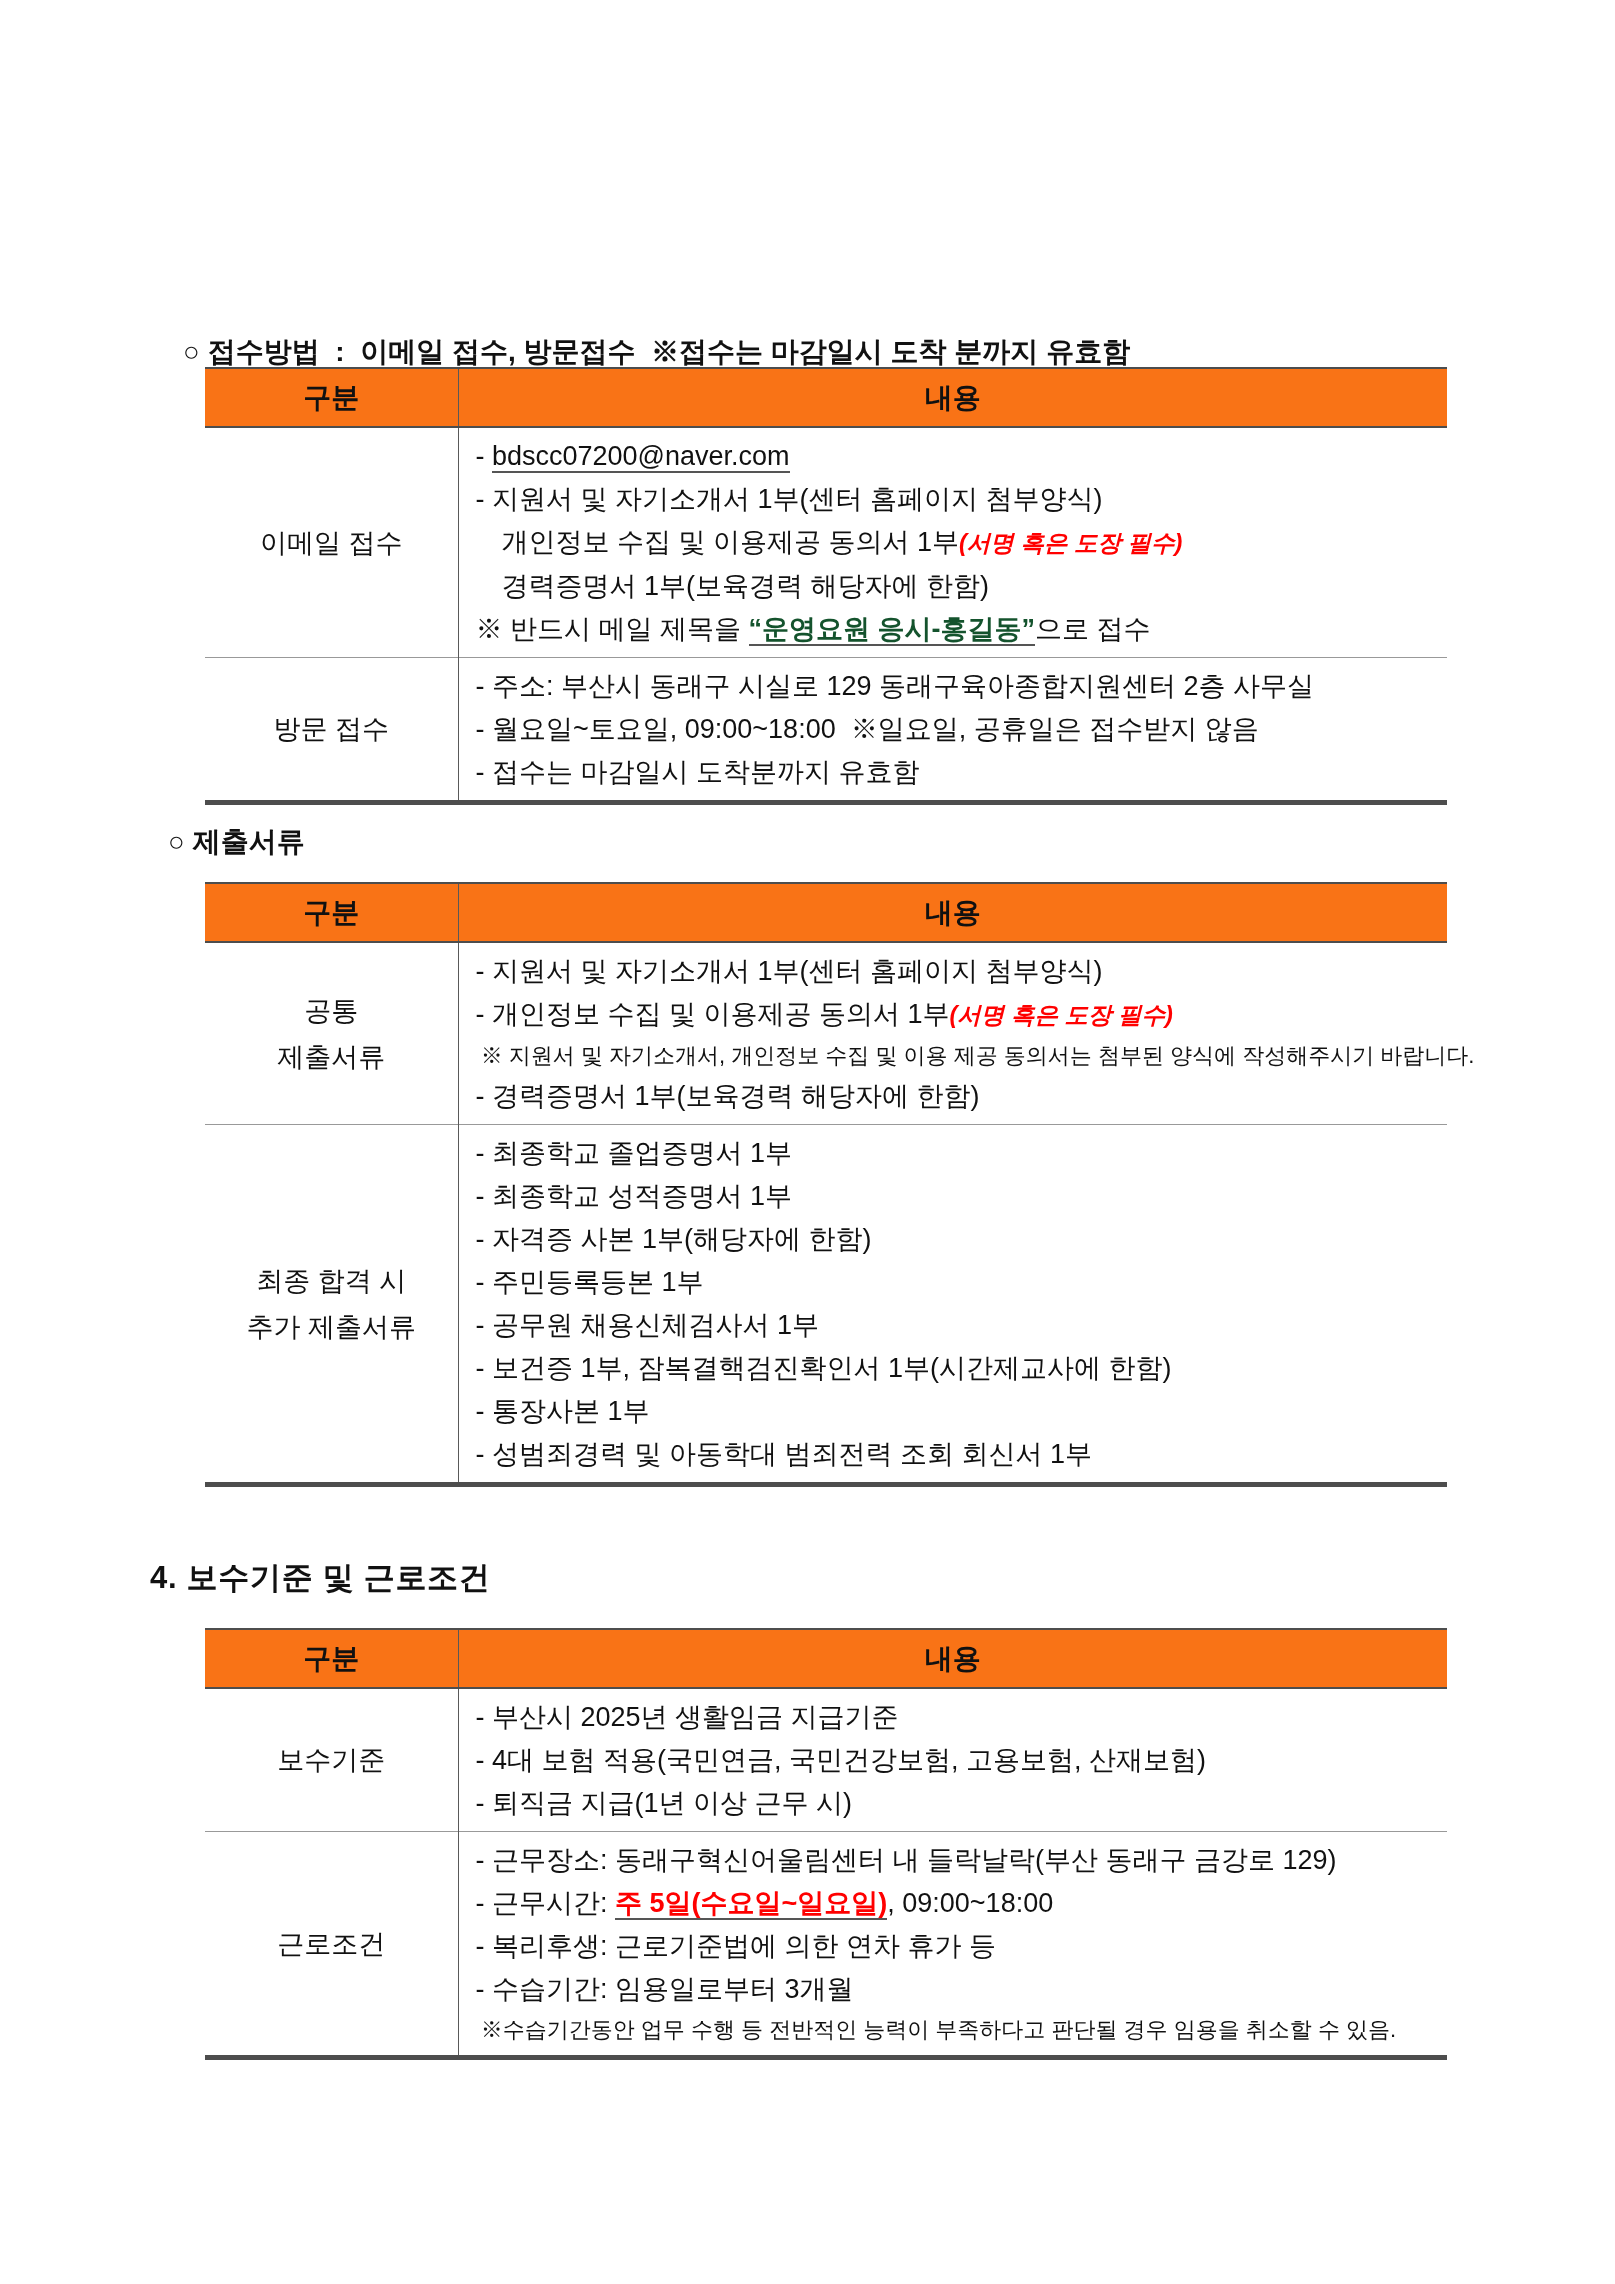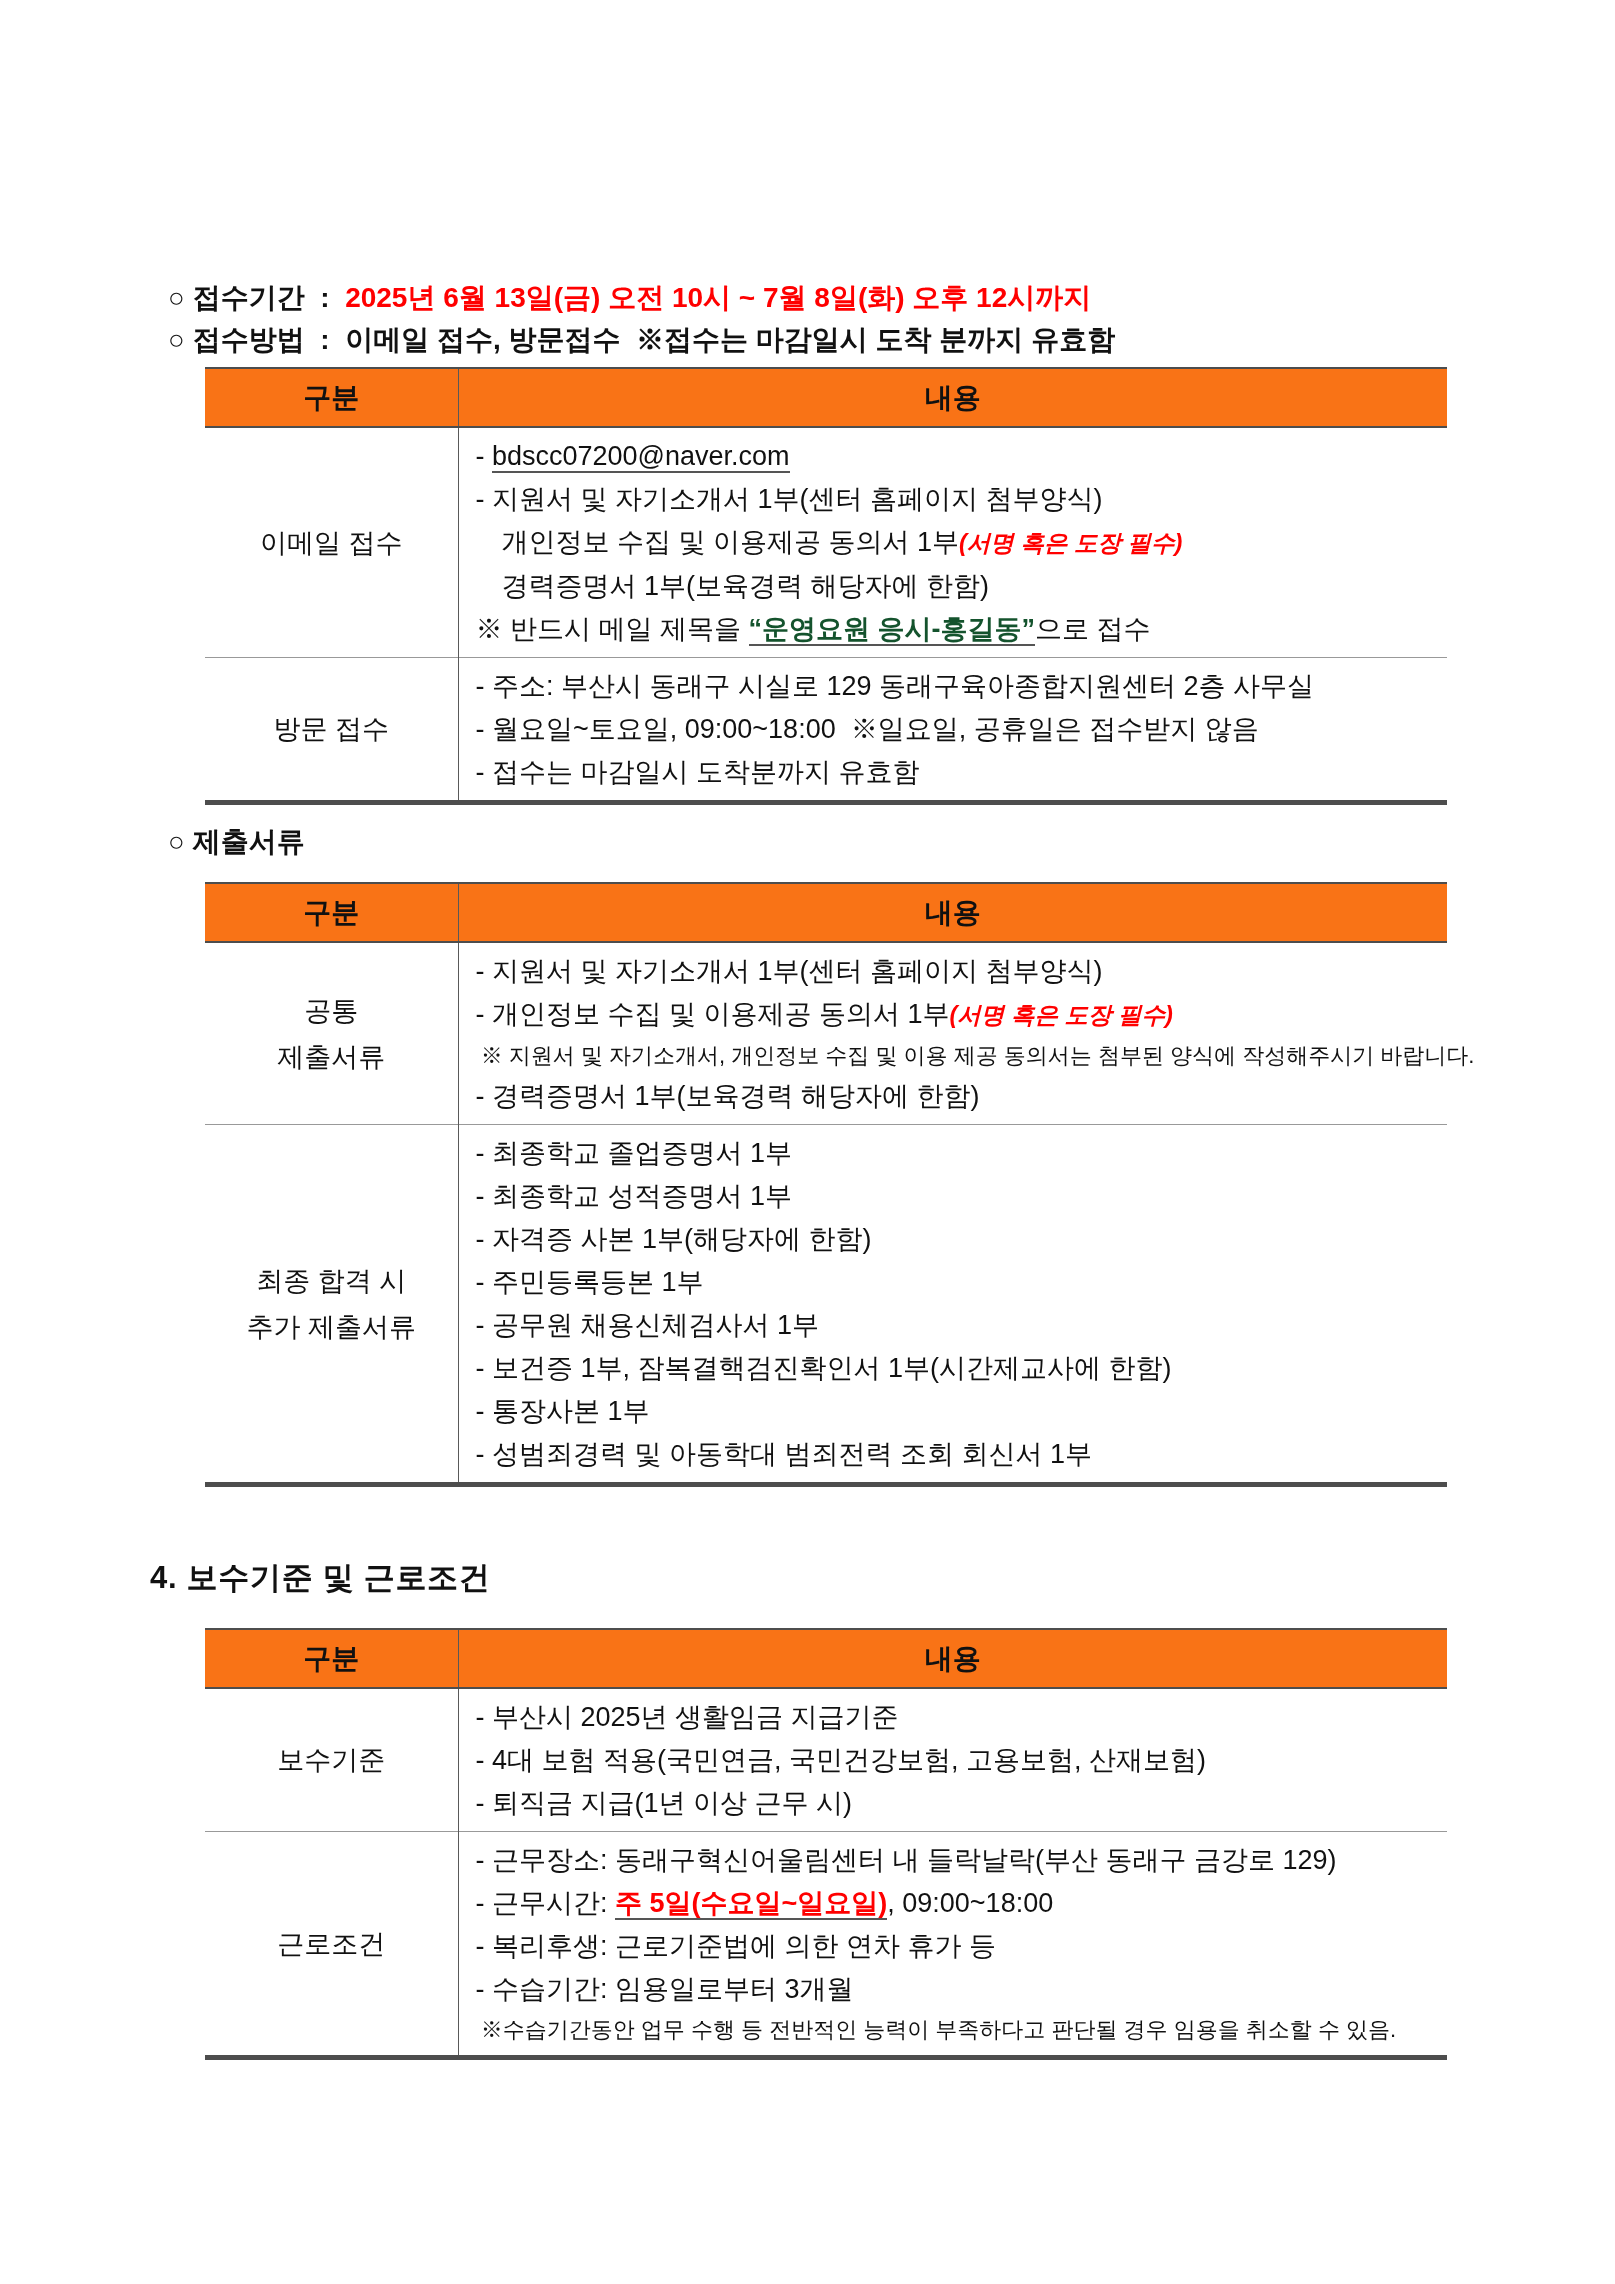--- a/index.html
+++ b/index.html
@@ -21,21 +21,21 @@
   #sec3-heading { left:150px; top:229px; }
   #sec4-heading { left:150px; top:1557px; }
   .bullet {
     position:absolute;
     left:168px;
     font-size:28px;
     font-weight:700;
     white-space:pre;
   }
   #bullet-period { top:279px; }
-  #bullet-method { top:321px; }
+  #bullet-method { top:333px;margin-left:15px; }
   #bullet-docs   { top:823px; }
 
   .tbl-wrap { position:absolute; left:205px; width:1242px; }
   #table1 { top:367px; }
   #table2 { top:882px; }
   #table3 { top:1628px; }
 
   table {
     width:100%;
     border-collapse:collapse;
@@ -75,21 +75,20 @@
   .red  { color:#ff0000; }
   .blue { color:#14532d; }
   .b    { font-weight:700; }
   .u    { border-bottom:2px solid #555555; padding-bottom:0.7px; }
   .smseg { font-size:23.5px;font-style:italic; }
 </style>
 </head>
 <body>
 
 <div class="page">
-  <div class="bullet" id="bullet-period"><span>○ 접수기간  :  </span><span class="red">2025년 6월 13일(금) 오전 10시 ~ 7월 8일(화) 오후 12시까지</span></div>
   <div class="bullet" id="bullet-method"><span>○ 접수방법  :  이메일 접수, 방문접수  ※접수는 마감일시 도착 분까지 유효함</span></div>
   <div class="tbl-wrap" id="table1">
       <table>
         <colgroup>
           <col style="width: 253px;">
           <col>
         </colgroup>
         <thead>
           <tr>
             <th>구분</th>

